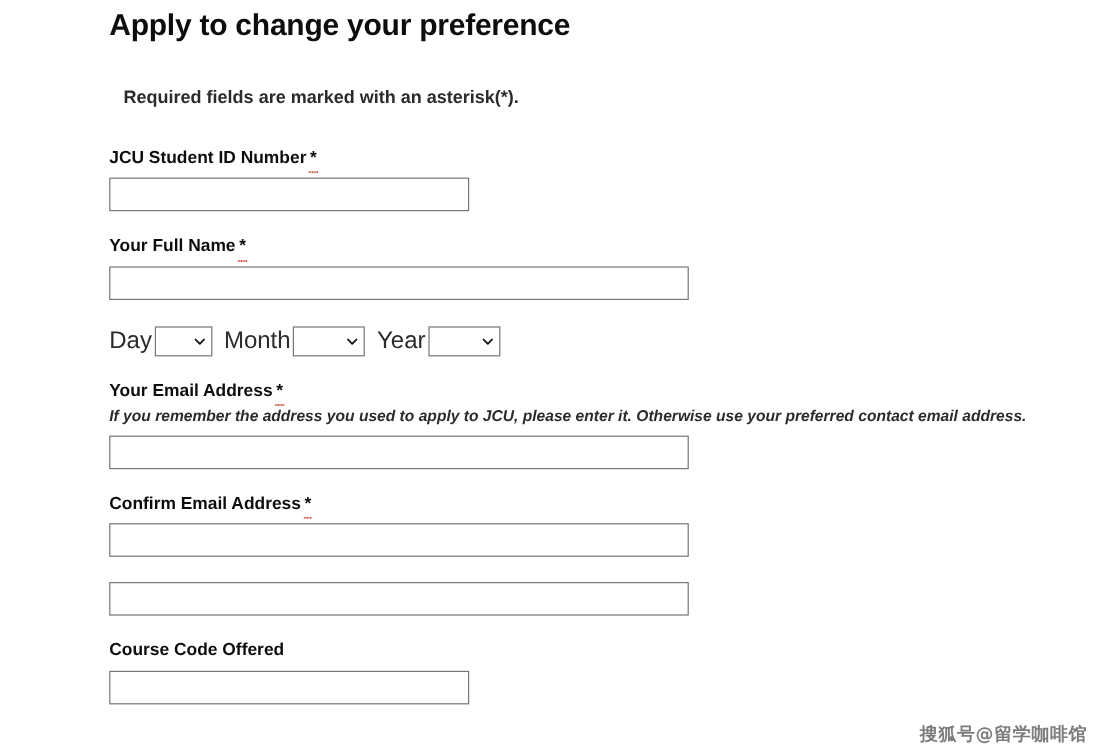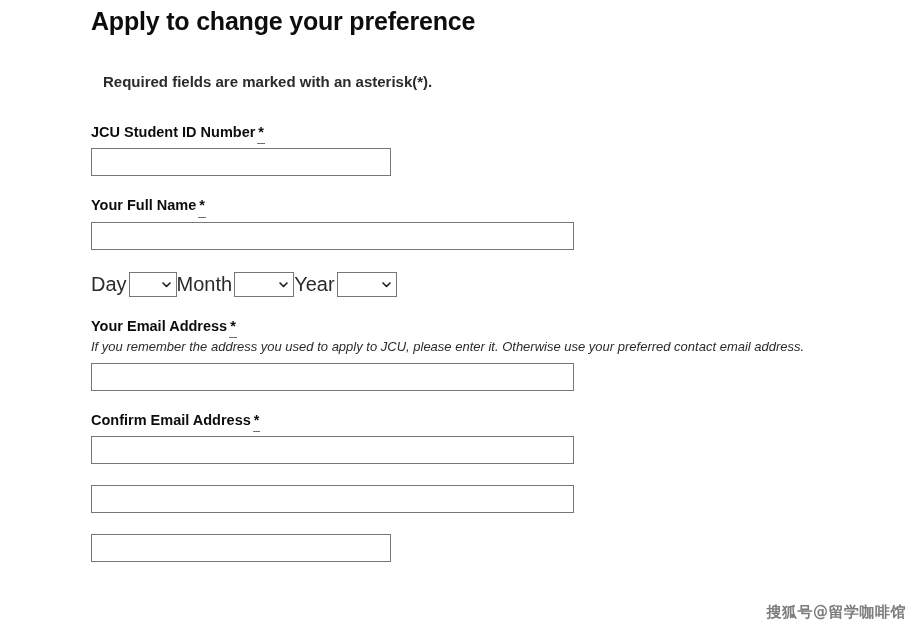--- a/index.html
+++ b/index.html
@@ -75,20 +75,21 @@
     background-repeat: repeat-x;
   }
 
   .help-text {
     font-size: 13px;
     font-style: italic;
     color: #2b2b2b;
     margin: -3px 0 7px 0;
     line-height: 1.3;
     white-space: nowrap;
+    font-weight: bold;
   }
 
   .text-input {
     display: block;
     box-sizing: border-box;
     height: 28px;
     border: 1px solid #767676;
     background: #ffffff;
     font-family: "Liberation Sans", sans-serif;
     font-size: 14px;
@@ -105,21 +106,21 @@
     align-items: center;
     font-size: 20px;
     color: #2b2b2b;
     margin-top: 1px;
   }
   .dob-label {
     line-height: 1;
     padding-right: 1px;
   }
   .dob-label + .select-box { margin-left: 1px; }
-  .select-box + .dob-label { margin-left: 0; }
+  .select-box + .dob-label { margin-left: 10px; }
 
   .select-box {
     box-sizing: border-box;
     height: 25px;
     border: 1px solid #767676;
     background: #ffffff;
     font-family: "Liberation Sans", sans-serif;
     font-size: 13px;
     color: #1b1b1b;
     position: relative;
@@ -221,18 +222,21 @@
       <span>Confirm Email Address</span><span class="req-star">*</span>
     </label>
     <input class="text-input wide" type="text" value="" style="">
   </div>
 
   <div class="field-group">
     <input class="text-input wide" type="text" value="" style="">
   </div>
 
   <div class="field-group">
+    <label class="field-label">
+      <span>Course Code Offered</span>
+    </label>
     <input class="text-input narrow" type="text" value="" style="">
   </div>
 
 </div>
 
 <div class="watermark">搜狐号@留学咖啡馆</div>
 
 </body></html>

